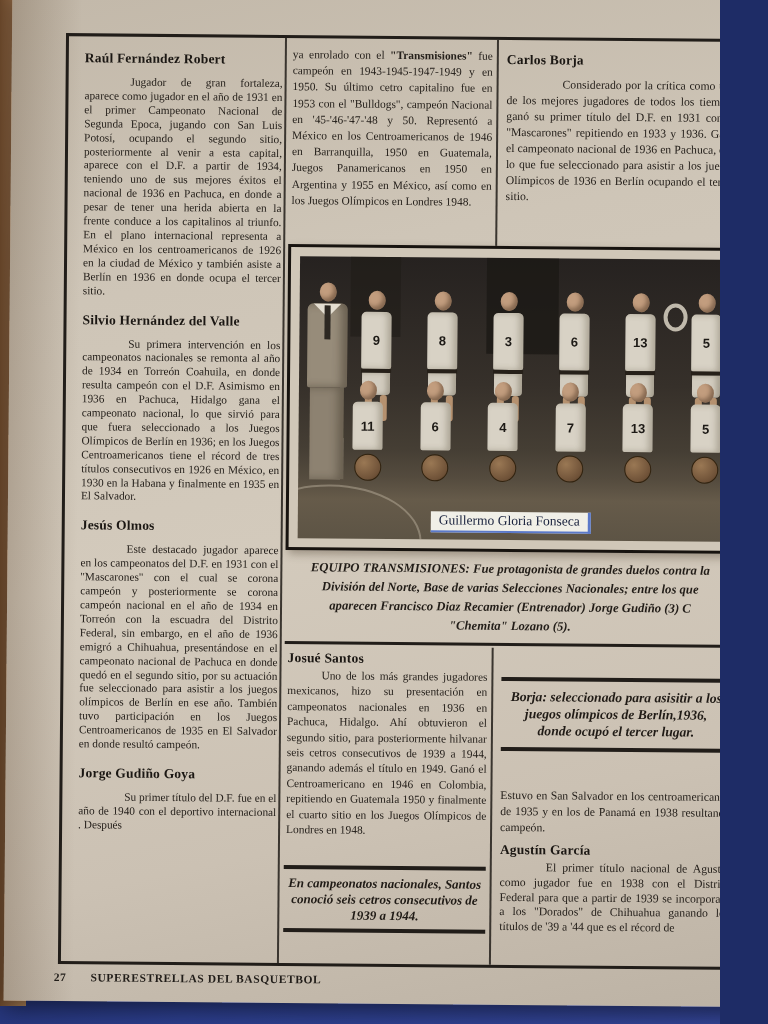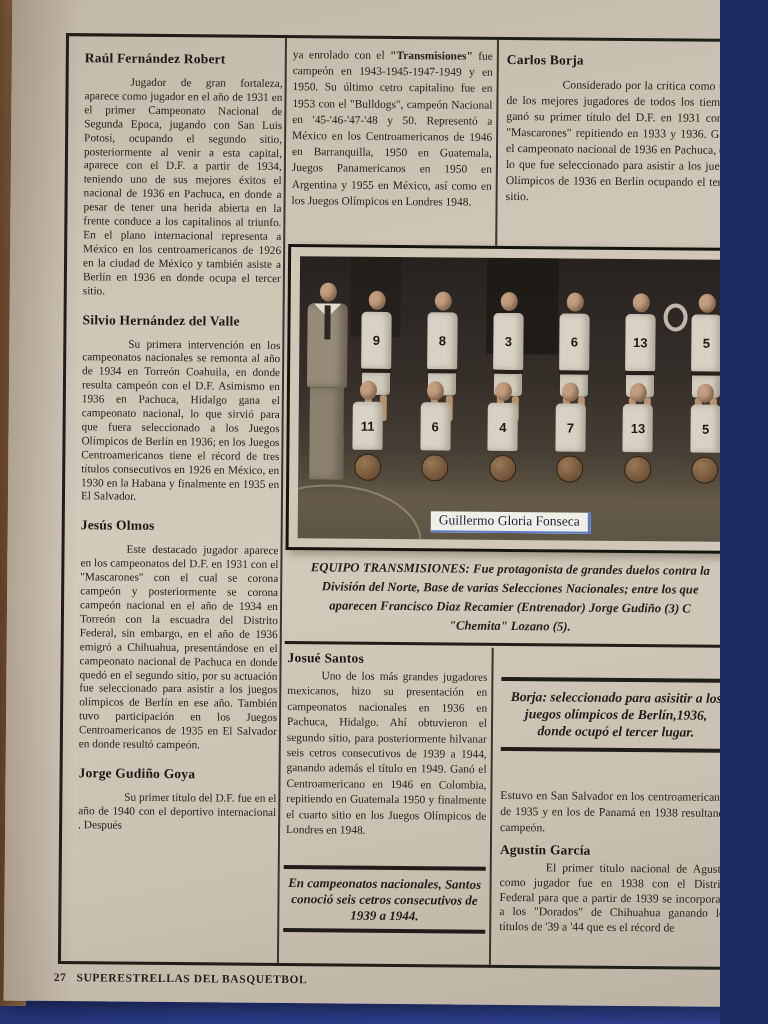--- a/index.html
+++ b/index.html
@@ -92,21 +92,21 @@
   .right-quote{left:438px;top:637px;width:230px;font-size:13.6px;line-height:16.8px;
     padding:8px 6px;box-sizing:border-box;}
   .after-quote{position:absolute;left:438px;top:748px;width:230px;
     font-size:11.7px;line-height:16px;text-align:justify;color:#26211c;}
   .garcia{position:absolute;left:438px;top:802px;width:230px;}
   .garcia h3.hd{margin:0 0 3px;}
   .garcia p.bd{text-indent:46px;font-size:11.7px;line-height:14.8px;margin:0;}
 
   .footer{position:absolute;left:50px;top:984px;font-weight:bold;color:#211d19;
     font-size:11.5px;letter-spacing:.6px;}
-  .footer .pn{margin-right:10px;}
+  .footer .pn{margin-right:24px;}
 </style>
 </head>
 <body>
 
 <div class="scene">
   <div class="book-edge"></div>
 
   <div class="paper">
     <div class="frame">
 

